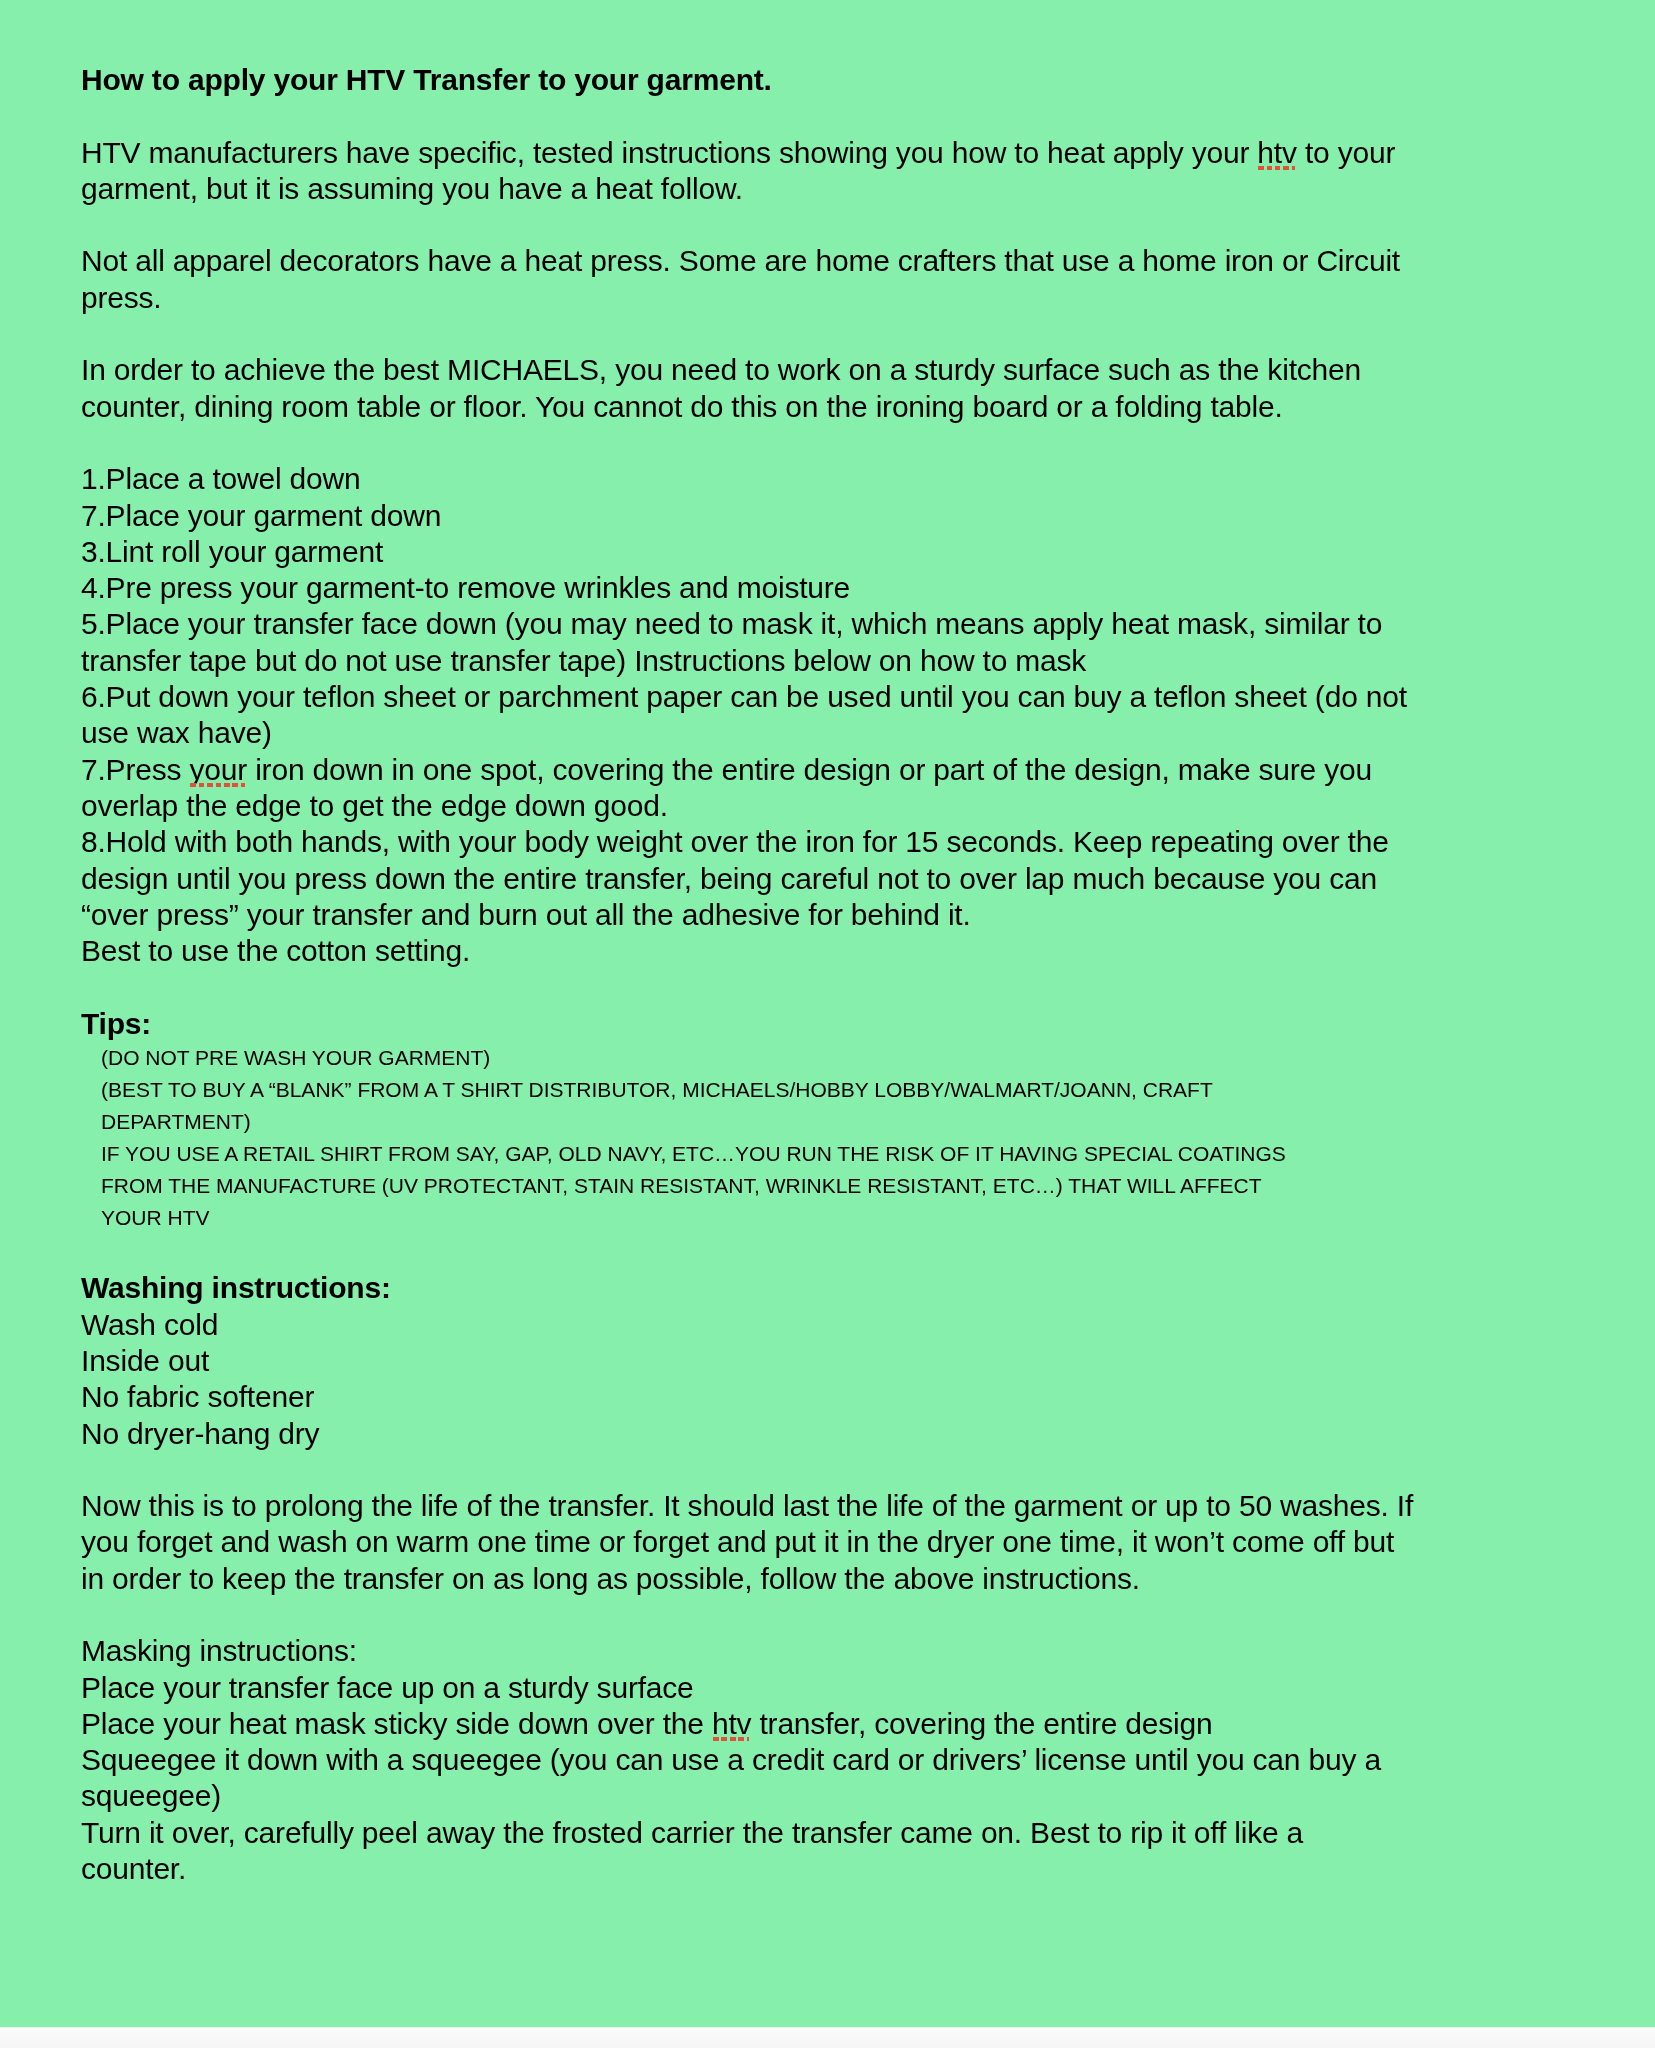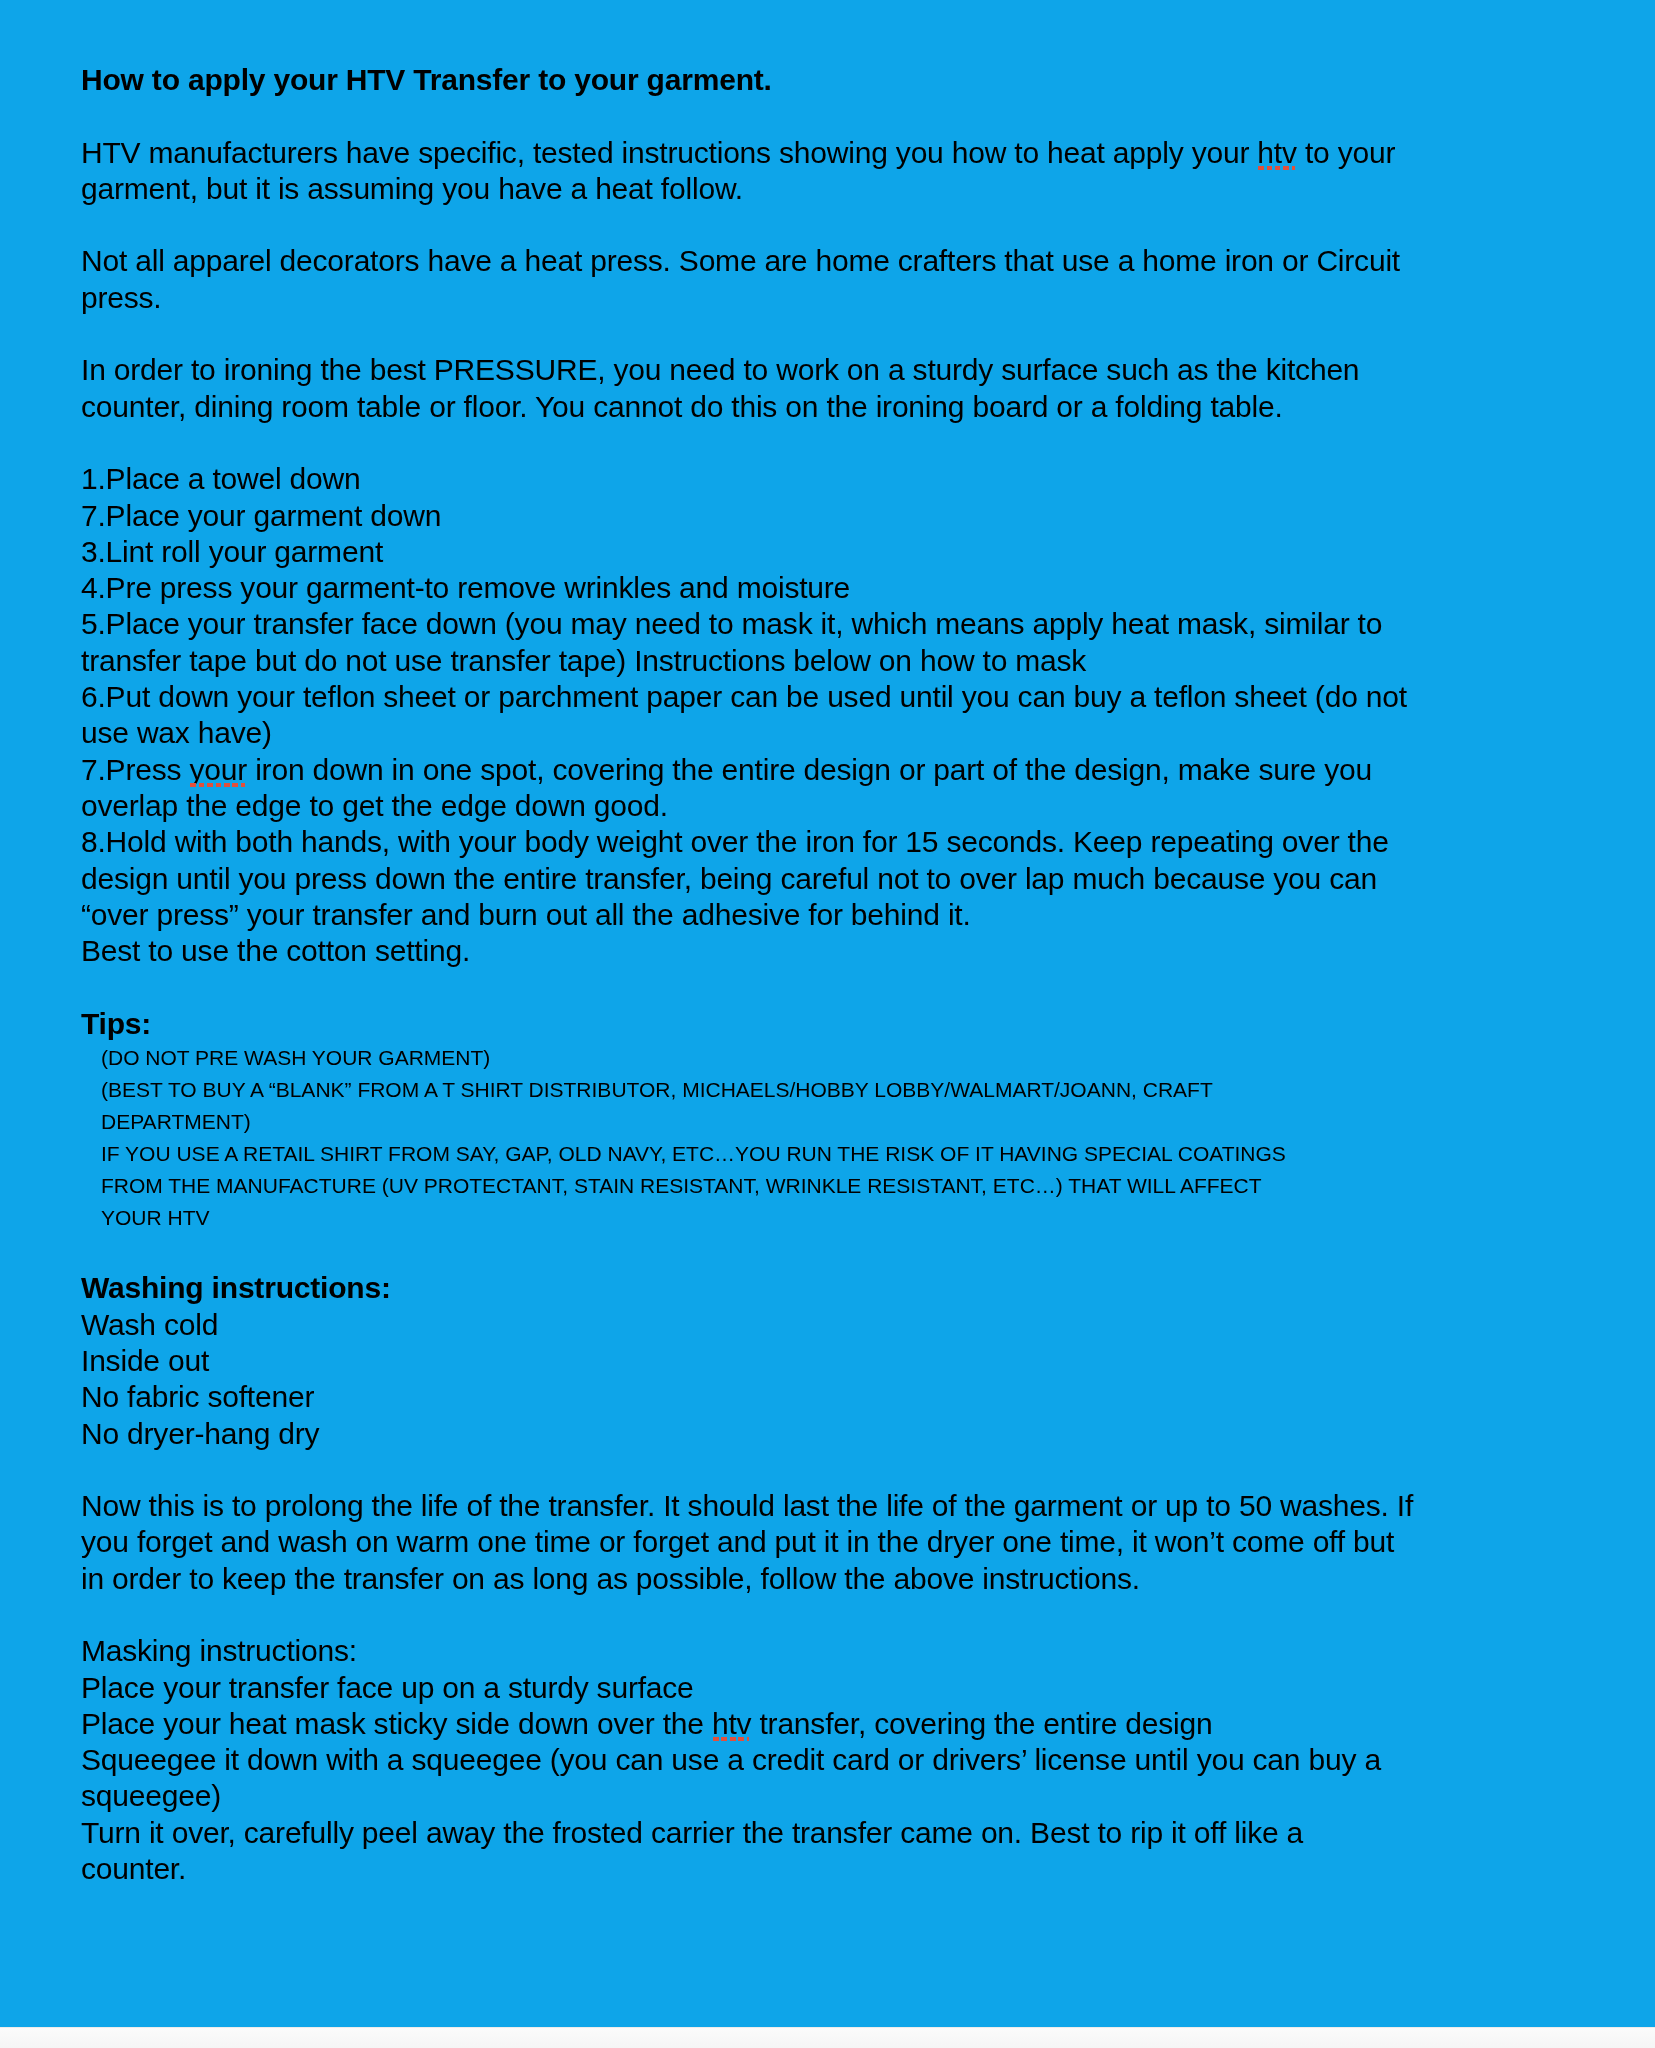--- a/index.html
+++ b/index.html
@@ -7,21 +7,21 @@
     padding: 0;
     width: 1655px;
     height: 2048px;
     overflow: hidden;
     background: #ffffff;
   }
   .page {
     position: relative;
     width: 1655px;
     height: 2048px;
-    background: #0ea5e9;
+    background: #86efac;
     font-family: "Liberation Sans", sans-serif;
     color: #000000;
   }
   .doc {
     position: absolute;
     top: 62px;
     left: 81px;
     right: 40px;
   }
   .block {
@@ -73,21 +73,21 @@
       </div>
       <div class="block">
         <div class="line"><span class="">HTV manufacturers have specific, tested instructions showing you how to heat apply your </span><span class="miss">htv</span><span class=""> to your</span></div>
         <div class="line"><span class="">garment, but it is assuming you have a heat follow.</span></div>
       </div>
       <div class="block">
         <div class="line"><span class="">Not all apparel decorators have a heat press. Some are home crafters that use a home iron or Circuit</span></div>
         <div class="line"><span class="">press.</span></div>
       </div>
       <div class="block">
-        <div class="line"><span class="">In order to ironing the best PRESSURE, you need to work on a sturdy surface such as the kitchen</span></div>
+        <div class="line"><span class="">In order to achieve the best MICHAELS, you need to work on a sturdy surface such as the kitchen</span></div>
         <div class="line"><span class="">counter, dining room table or floor. You cannot do this on the ironing board or a folding table.</span></div>
       </div>
       <div class="block">
         <div class="line"><span class="">1.Place a towel down</span></div>
         <div class="line"><span class="">7.Place your garment down</span></div>
         <div class="line"><span class="">3.Lint roll your garment</span></div>
         <div class="line"><span class="">4.Pre press your garment-to remove wrinkles and moisture</span></div>
         <div class="line"><span class="">5.Place your transfer face down (you may need to mask it, which means apply heat mask, similar to</span></div>
         <div class="line"><span class="">transfer tape but do not use transfer tape) Instructions below on how to mask</span></div>
         <div class="line"><span class="">6.Put down your teflon sheet or parchment paper can be used until you can buy a teflon sheet (do not</span></div>

